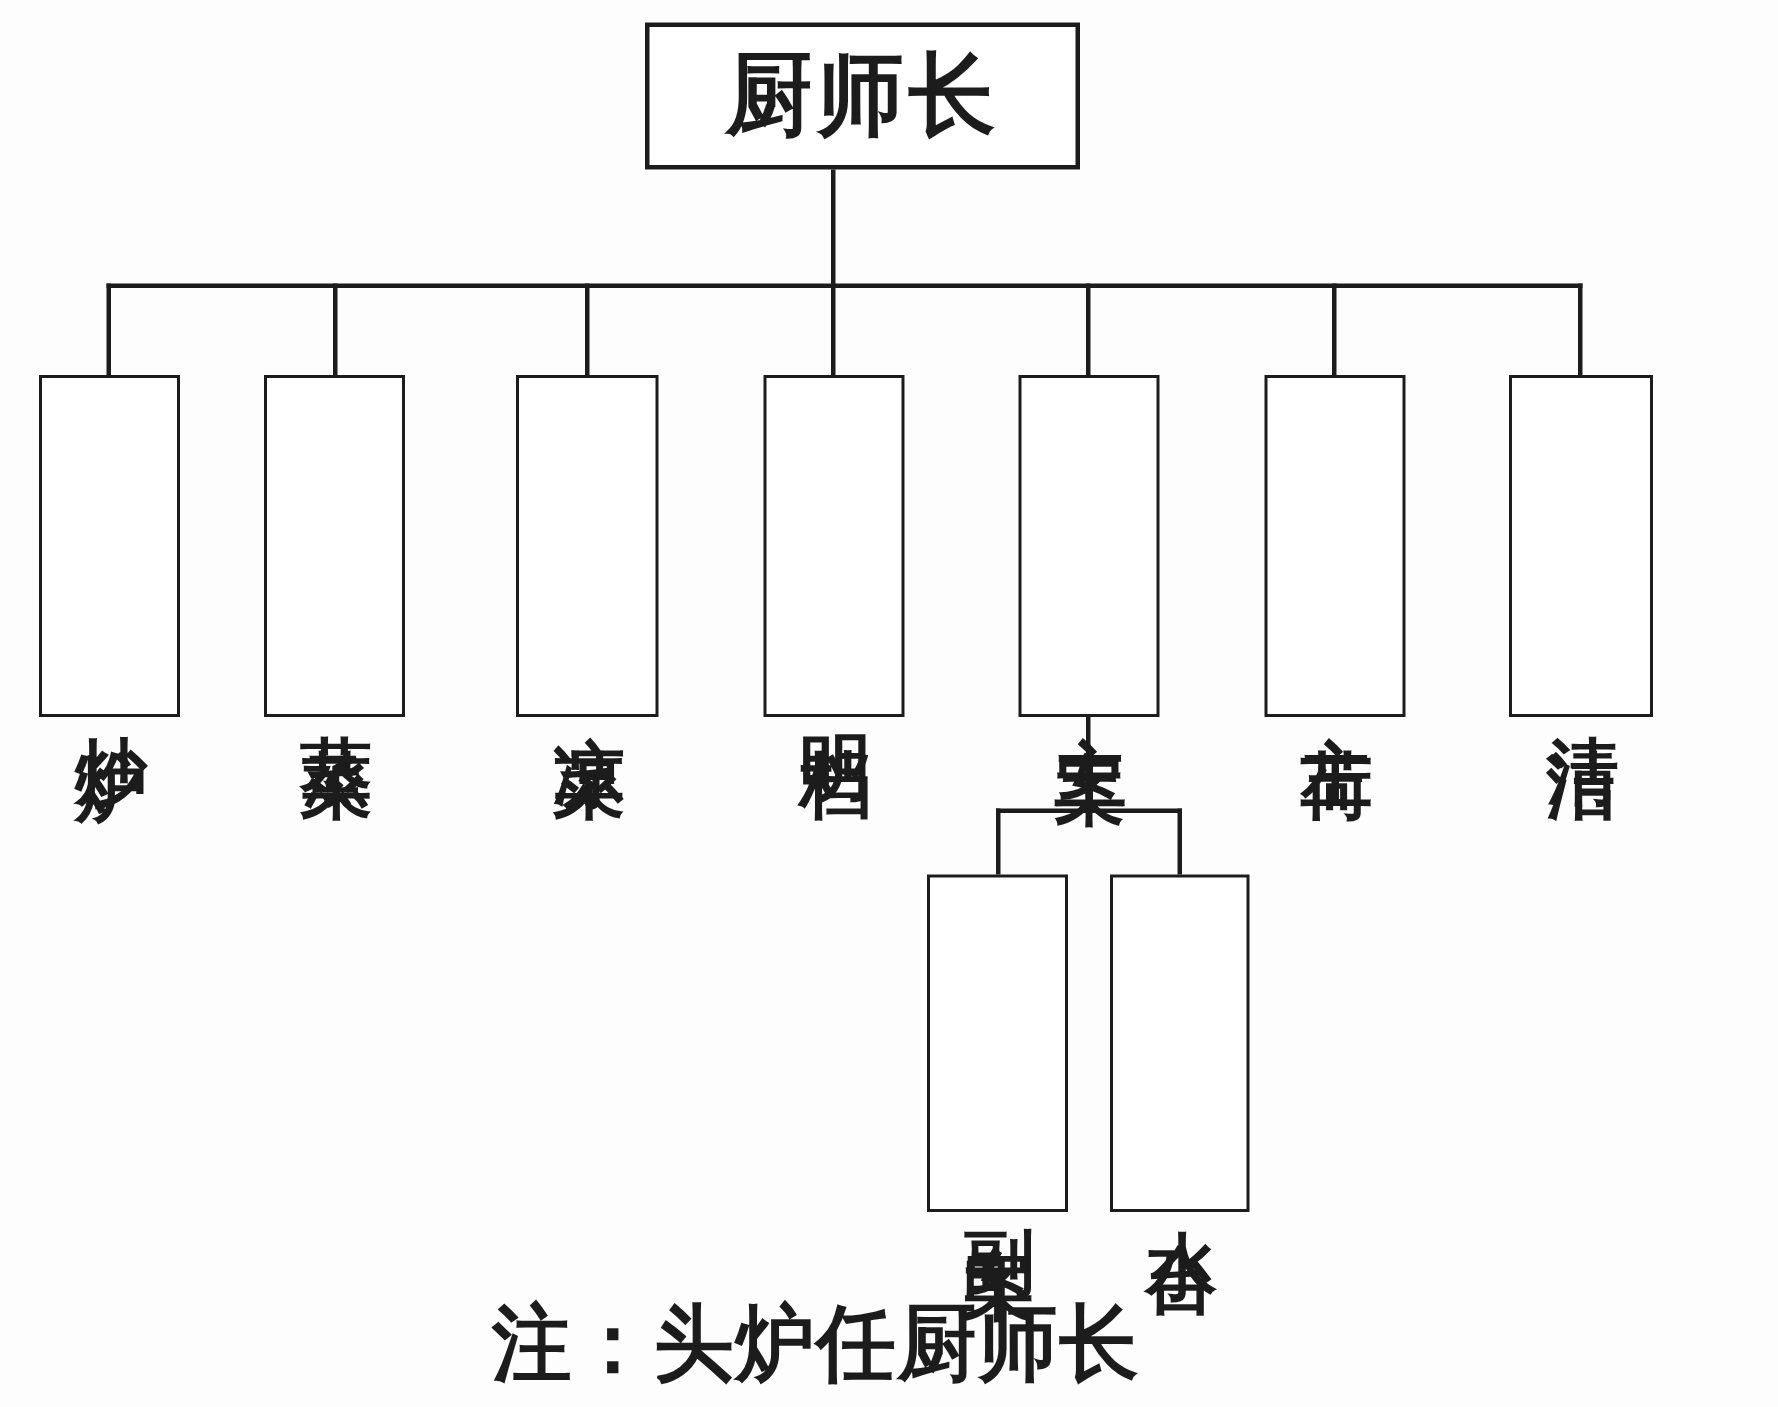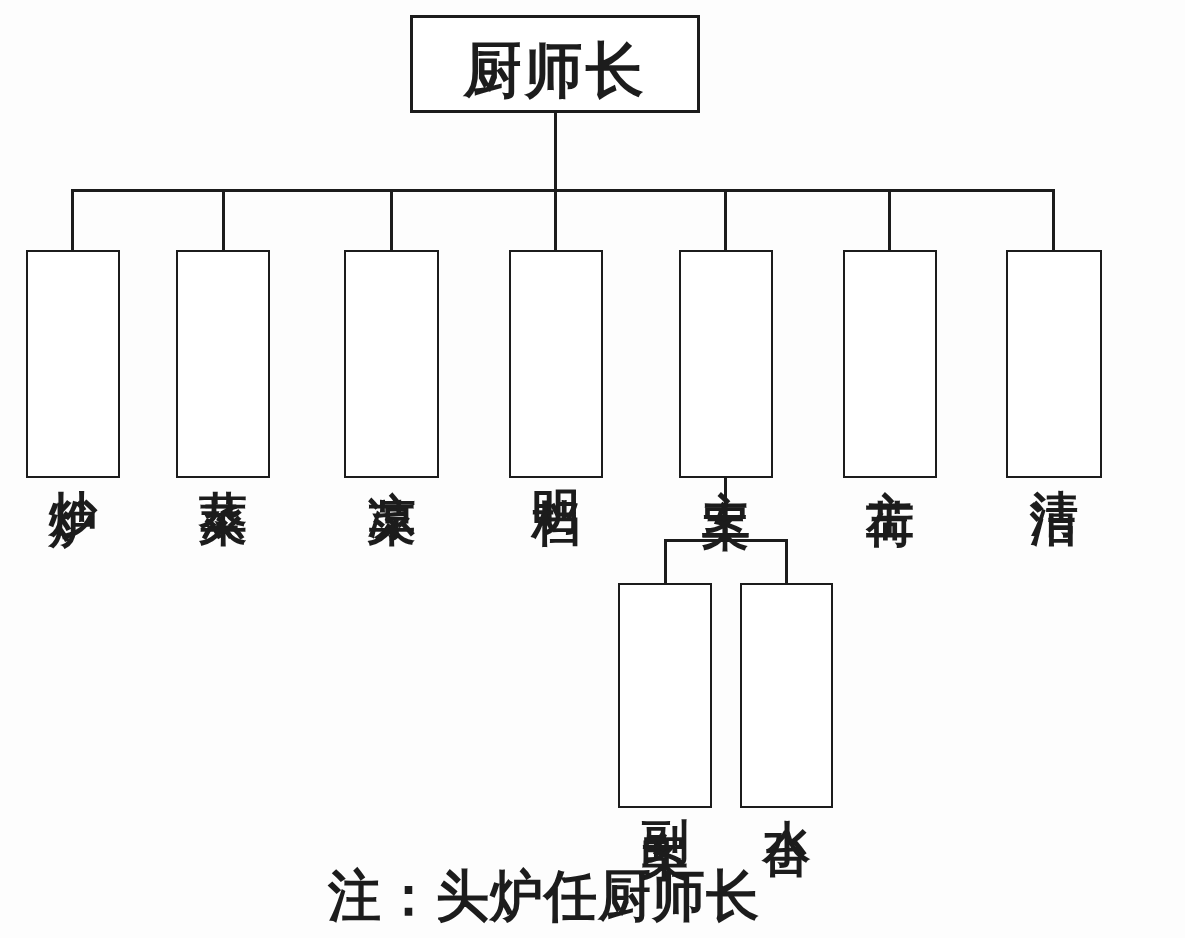--- a/index.html
+++ b/index.html
@@ -22,24 +22,24 @@
   }
   .box {
     position: absolute;
     box-sizing: border-box;
     background: #fff;
     border: 2px solid var(--ink);
     display: flex;
     justify-content: center;
   }
   .root-box {
-    left: 410px; top: 15px;
+    left: 430px; top: 15px;
     width: 290px; height: 98px;
     border-width: 3px;
-    align-items: flex-end;
+    align-items: center;
   }
   .root-label {
     font-size: 58px;
     font-weight: 900;
     letter-spacing: 3px;
     white-space: nowrap;
     transform: scaleY(1.04);
   }
   .vbox {
     top: 250px;

